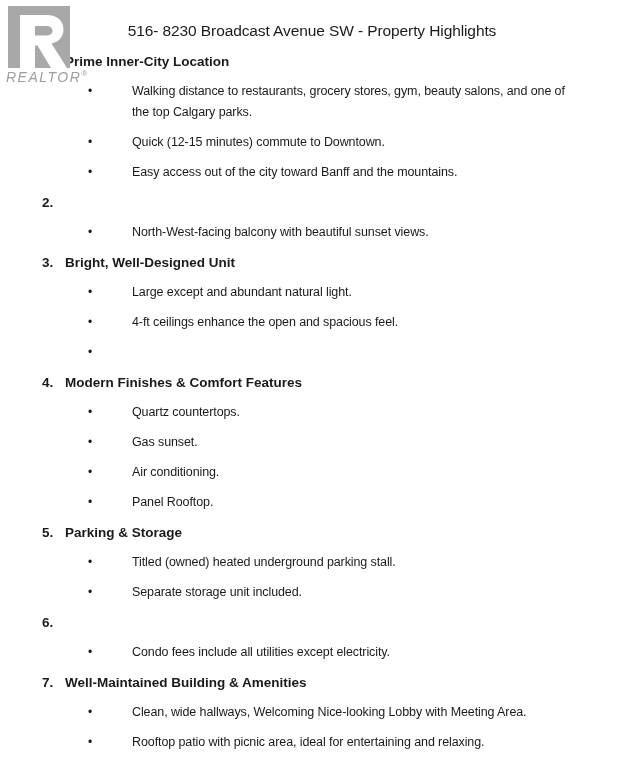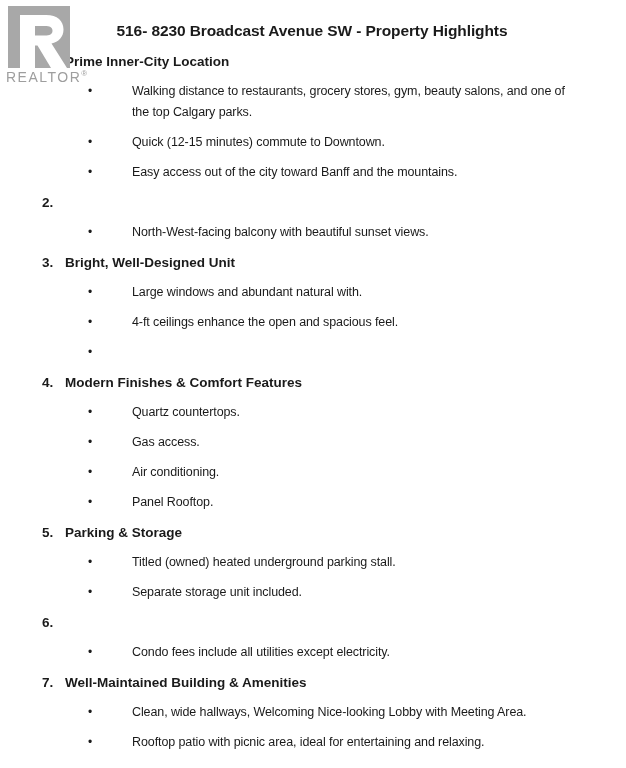--- a/index.html
+++ b/index.html
@@ -7,39 +7,40 @@
     width:626px;height:768px;
     background:#ffffff;
     font-family:"Liberation Sans", sans-serif;
     color:#1a1a1a;
     position:relative;
     overflow:hidden;
   }
   .logo-wrap{
     position:absolute;top:6px;left:6px;width:96px;
     z-index:2;
+    font-style:italic;
   }
   .logo-square{display:block;width:62px;height:62px;margin-left:2px;}
   .logo-word{
     font-size:14px;
     color:#9e9e9e;
     letter-spacing:1.5px;
     margin-top:1px;
     font-weight:400;
     white-space:nowrap;
   }
   .logo-word sup{font-size:8px;letter-spacing:0;}
   .doc{
     position:relative;
     padding:20px 44px 0 42px;
     z-index:1;
   }
   .doc-title{
     text-align:center;
-    font-weight:bold;
+    font-weight:normal;
     font-size:15.5px;
     line-height:22px;
     margin:0 0 9px 0;
     letter-spacing:-0.1px;
   }
   .section-heading{
     display:flex;
     font-weight:bold;
     font-size:13.5px;
     line-height:21px;
@@ -122,21 +123,21 @@
 
   <div class="section">
     <div class="section-heading">
       <span class="section-number">3.</span>
       <span class="section-title">Bright, Well-Designed Unit</span>
     </div>
     <ul class="bullets">
 
     <li class="bullet-item">
         <span class="bullet-dot">•</span>
-        <span class="bullet-text">Large windows and abundant natural with.</span>
+        <span class="bullet-text">Large except and abundant natural light.</span>
       </li>
           <li class="bullet-item">
         <span class="bullet-dot">•</span>
         <span class="bullet-text">4-ft ceilings enhance the open and spacious feel.</span>
       </li>
           <li class="bullet-item">
         <span class="bullet-dot">•</span>
       </li>
         </ul>
   </div>
@@ -147,21 +148,21 @@
       <span class="section-title">Modern Finishes &amp; Comfort Features</span>
     </div>
     <ul class="bullets">
 
     <li class="bullet-item">
         <span class="bullet-dot">•</span>
         <span class="bullet-text">Quartz countertops.</span>
       </li>
           <li class="bullet-item">
         <span class="bullet-dot">•</span>
-        <span class="bullet-text">Gas access.</span>
+        <span class="bullet-text">Gas sunset.</span>
       </li>
           <li class="bullet-item">
         <span class="bullet-dot">•</span>
         <span class="bullet-text">Air conditioning.</span>
       </li>
           <li class="bullet-item">
         <span class="bullet-dot">•</span>
         <span class="bullet-text">Panel Rooftop.</span>
       </li>
         </ul>

